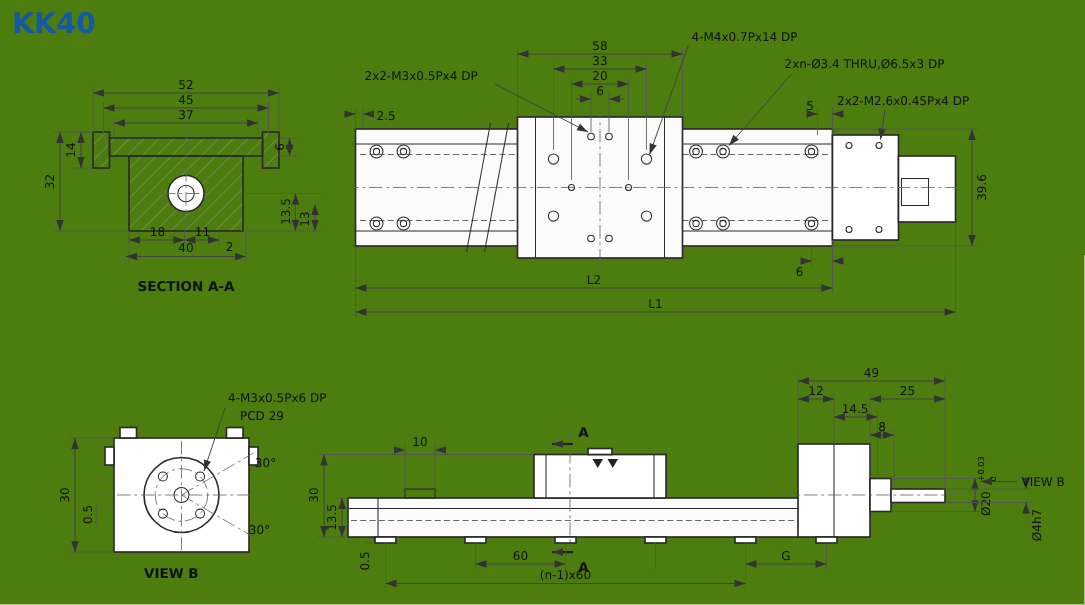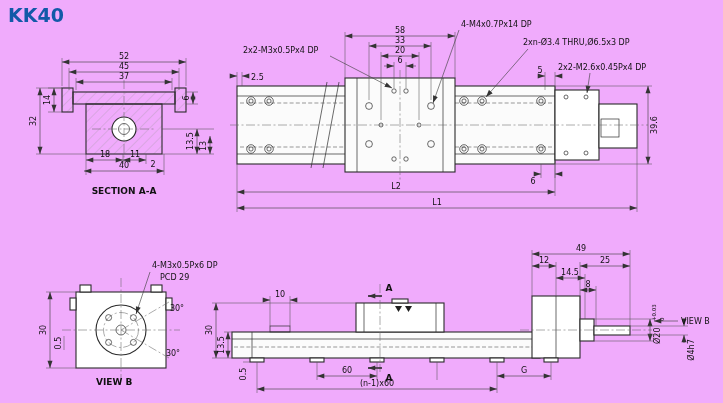--- a/index.html
+++ b/index.html
@@ -1,16 +1,16 @@
 <!DOCTYPE html>
 <html><head>
 <meta charset="utf-8">
 <style>
   html,body{margin:0;padding:0;background:#fff}
-  .canvas{width:723px;height:403px;position:relative;background:#f0abfc;overflow:hidden}
+  .canvas{width:723px;height:403px;position:relative;background:#4d7c0f;overflow:hidden}
   svg{display:block}
   .outf{fill:#ffffff;stroke:#2b2b2b;stroke-width:1.1}
   .litef{fill:#fbfbfb;stroke:#2b2b2b;stroke-width:1.1}
   .hatchf{fill:url(#hatch);stroke:#2b2b2b;stroke-width:1.1}
   .thin{fill:none;stroke:#2b2b2b;stroke-width:0.7}
   .thk{fill:none;stroke:#222;stroke-width:1.5}
   .ext{stroke:#555;stroke-width:0.55;fill:none}
   .dim{stroke:#444;stroke-width:0.65;fill:none}
   .ldr{stroke:#444;stroke-width:0.65;fill:none}
   .cl{stroke:#666;stroke-width:0.55;fill:none;stroke-dasharray:9 2.5 2 2.5}

